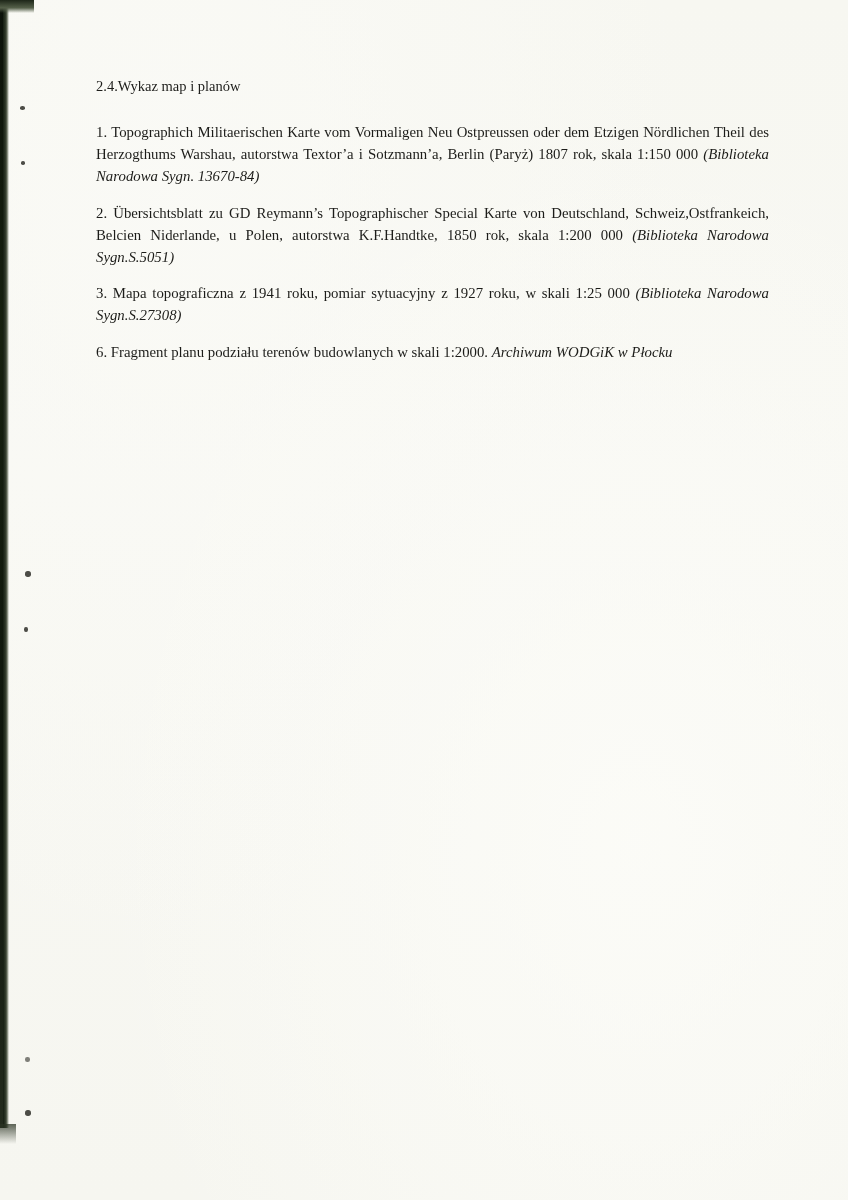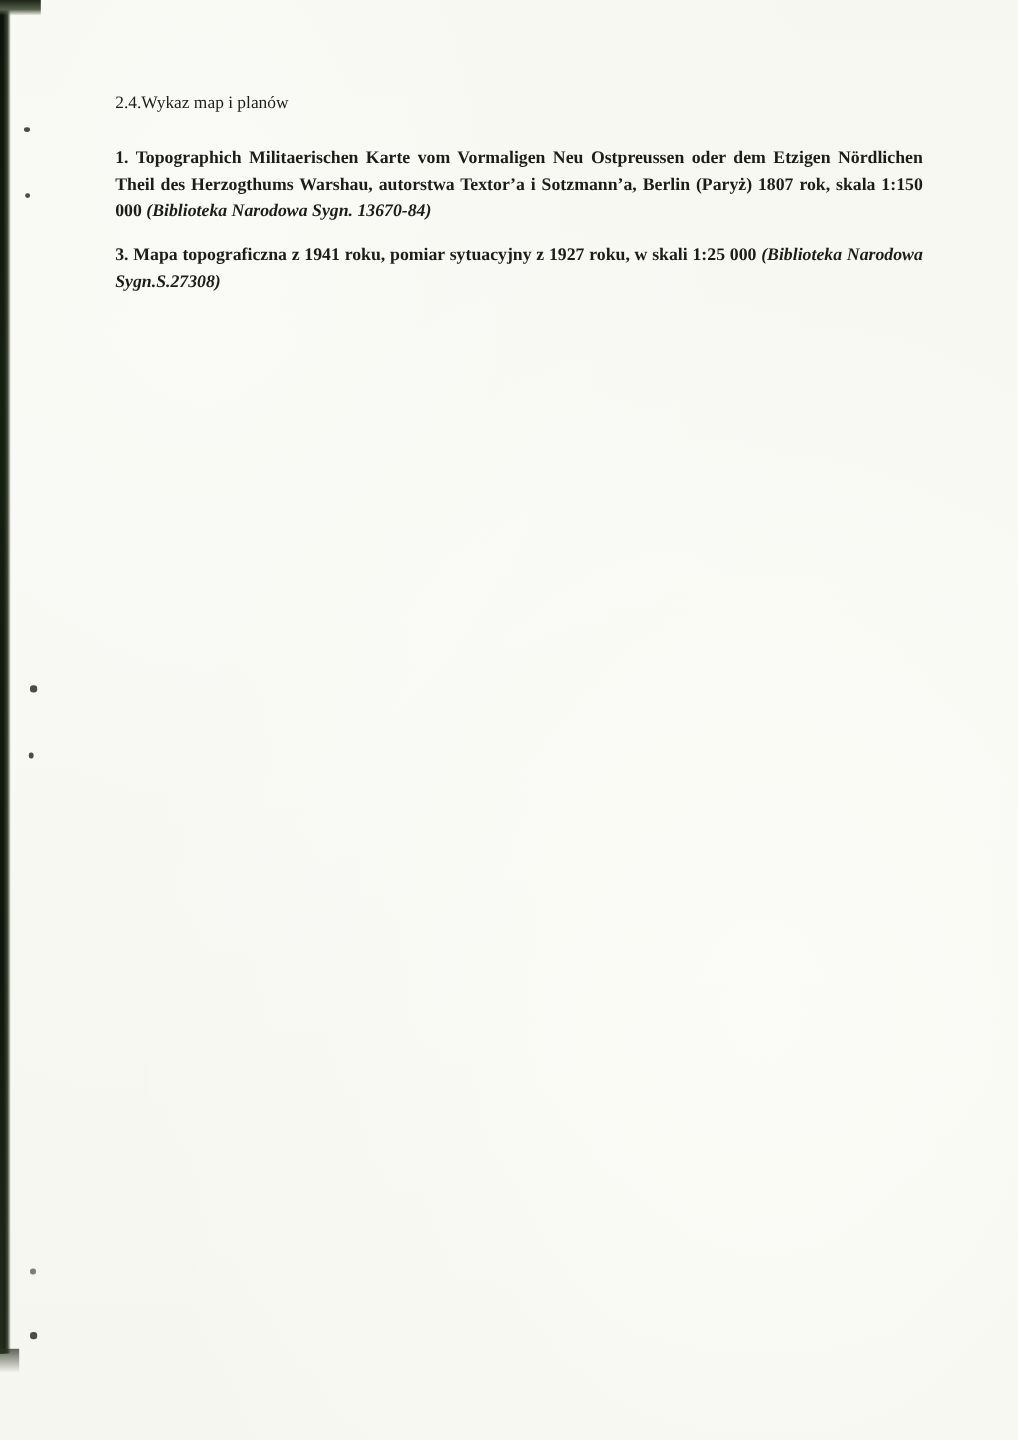--- a/index.html
+++ b/index.html
@@ -77,21 +77,20 @@
     text-align: left;
     margin: 0 0 24px 0;
   }
   .para {
     font-size: 14.8px;
     line-height: 22.2px;
     color: #1c1c19;
     text-align: justify;
     text-justify: inter-word;
     margin: 0 0 14px 0;
-    font-weight: bold;
   }
   .para:last-child { margin-bottom: 0; }
   .para .cite {
     font-style: italic;
   }
 </style>
 </head>
 <body>
 
 <div class="page">
@@ -106,20 +105,22 @@
   <div class="speck" style="left:24px;  top:627px; width:4px; height:5px;"></div>
   <div class="speck" style="left:25px;  top:1057px; width:5px; height:5px; opacity:.6;"></div>
   <div class="speck" style="left:25px;  top:1110px; width:6px; height:6px;"></div>
 
   <div class="content">
 
     <p class="heading">2.4.Wykaz map i planów</p>
 
     <p class="para"><span>1. Topographich Militaerischen Karte vom Vormaligen Neu Ostpreussen oder dem Etzigen Nördlichen Theil des Herzogthums Warshau, autorstwa Textor’a i Sotzmann’a, Berlin (Paryż) 1807 rok, skala 1:150 000 </span><span class="cite">(Biblioteka Narodowa Sygn. 13670-84)</span></p>
 
+    <p class="para"><span>2. Übersichtsblatt zu GD Reymann’s Topographischer Special Karte von Deutschland, Schweiz,Ostfrankeich, Belcien Niderlande, u Polen, autorstwa K.F.Handtke, 1850 rok, skala 1:200 000 </span><span class="cite">(Biblioteka Narodowa Sygn.S.5051)</span></p>
 
     <p class="para"><span>3. Mapa topograficzna z 1941 roku, pomiar sytuacyjny z 1927 roku, w skali 1:25 000 </span><span class="cite">(Biblioteka Narodowa Sygn.S.27308)</span></p>
 
 
 
+    <p class="para"><span>6. Fragment planu podziału terenów budowlanych w skali 1:2000. </span><span class="cite">Archiwum WODGiK w Płocku</span></p>
 
   </div>
 </div>
 
 </body></html>

